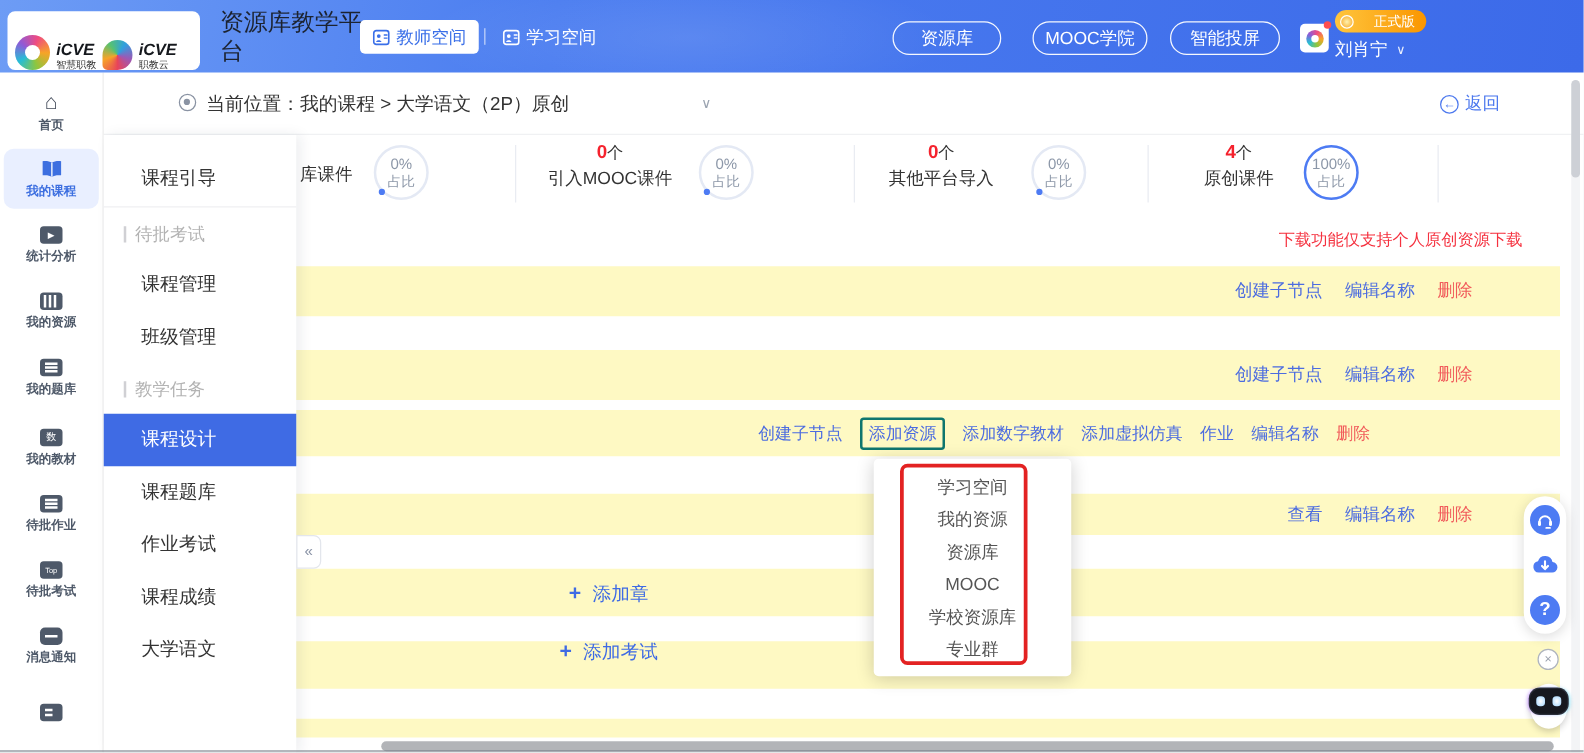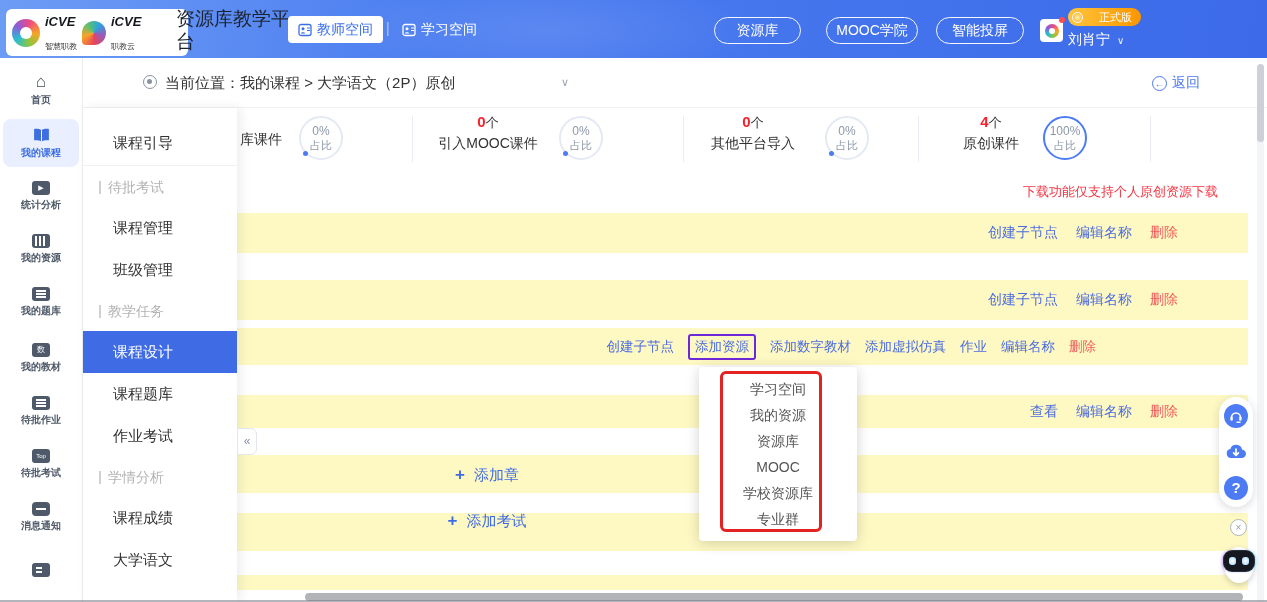--- a/index.html
+++ b/index.html
@@ -4,30 +4,30 @@
 <style>
   * { margin:0; padding:0; box-sizing:border-box; }
   body { font-family:"Liberation Sans", sans-serif; background:#dfe3e8; }
   .root { position:relative; width:1267px; height:602px; background:#fff; overflow:hidden; }
 
   
   .header { position:absolute; left:0; top:0; width:1267px; height:58px;
     background:linear-gradient(100deg,#6d9cf5 0%,#4b7df0 35%,#3c6ae9 100%); z-index:10; }
   .header::before { content:""; position:absolute; left:300px; top:-30px; width:500px; height:120px;
     background:radial-gradient(ellipse at center, rgba(255,255,255,.10), transparent 60%); }
-  .logo-card { position:absolute; left:6px; top:9px; width:182px; height:47px; background:#fff;
-    border-radius:6px; display:flex; align-items:center; gap:5px; padding:0 6px; }
+  .logo-card { position:absolute; left:6px; top:9px; width:154px; height:47px; background:#fff;
+    border-radius:6px; display:flex; align-items:flex-end; gap:5px; padding:0 6px; }
   .swirl { position:relative; width:28px; height:28px; border-radius:50%;
     background:conic-gradient(from 20deg,#ef4b81,#f7a427,#8dc63f,#27bdd6,#8e5bd8,#ef4b81); }
   .swirl::after { content:""; position:absolute; inset:8px; background:#fff; border-radius:50%; }
   .fan { width:24px; height:24px; border-radius:50% 50% 50% 4px;
     background:conic-gradient(from 180deg,#e8445a,#f7a427,#56c271,#2f9fe0,#9b59b6,#e8445a); }
   .logo-text { display:flex; flex-direction:column; line-height:1; }
   .logo-text .t { font-size:13px; font-weight:bold; color:#15181d; font-style:italic; }
-  .logo-text .s { font-size:8px; color:#333; margin-top:15px; }
+  .logo-text .s { font-size:8px; color:#333; margin-top:2px; }
   .app-title { position:absolute; left:176px; top:7px; width:116px; color:#1c2330;
     font-size:19px; line-height:23px; font-weight:500; }
   .hbtn { display:flex; align-items:center; gap:5px; font-size:14px; }
   .teacher-btn { position:absolute; left:288px; top:16px; height:27px; background:#fff;
     border-radius:4px; color:#3a6fe8; padding:0 10px; cursor:pointer; }
   .nav-divider { position:absolute; left:386px; top:20px; color:rgba(255,255,255,.55); font-size:14px; }
   .student-btn { position:absolute; left:402px; top:16px; height:27px; color:#fff; cursor:pointer; }
   .pill { position:absolute; top:17px; height:27px; border:1px solid rgba(255,255,255,.95);
     border-radius:14px; color:#fff; font-size:14px; display:flex; align-items:center;
     justify-content:center; cursor:pointer; }
@@ -112,21 +112,21 @@
   .r3 { top:328px; height:37px; }
   .r4 { top:395px; height:33px; }
   .r5 { top:455px; height:38px; }
   .r6 { top:513px; height:38px; }
   .r7 { top:575px; height:15px; }
   .links { position:absolute; top:0; bottom:0; display:flex; align-items:center; gap:18px; font-size:14px; }
   .r1 .links, .r2 .links, .r4 .links { right:70px; }
   .r3 .links { right:152px; gap:14px; font-size:13.5px; }
   .lk { color:#4c6ce0; cursor:pointer; white-space:nowrap; }
   .lk.red { color:#f15b5b; }
-  .boxed { border:2px solid #6d28d9; border-radius:3px; padding:2px 5px; }
+  .boxed { border:2px solid #0f766e; border-radius:3px; padding:2px 5px; }
   .add-link { position:absolute; left:237px; width:500px; text-align:center; color:#3f6be4;
     font-size:15px; cursor:pointer; }
   .add-link .plus { font-weight:bold; font-size:17px; margin-right:9px; }
   .al1 { top:465px; }
   .al2 { top:511px; }
 
   
   .menu { position:absolute; left:83px; top:108px; width:154px; height:494px; background:#fff;
     box-shadow:4px 0 10px rgba(30,40,70,.08); z-index:5; padding-top:14px; }
   .menu-item { height:42px; line-height:42px; padding-left:30px; font-size:15px; color:#333; cursor:pointer; }
@@ -373,21 +373,20 @@
   <div class="menu">
     <div class="menu-item">课程引导</div>
     <div class="menu-divider"></div>
     <div class="menu-section"><span class="msec-bar"></span><span>待批考试</span></div>
     <div class="menu-item">课程管理</div>
     <div class="menu-item">班级管理</div>
     <div class="menu-section"><span class="msec-bar"></span><span>教学任务</span></div>
     <div class="menu-item active">课程设计</div>
     <div class="menu-item">课程题库</div>
     <div class="menu-item">作业考试</div>
-    <div class="menu-section"><span class="msec-bar"></span><span>学情分析</span></div>
     <div class="menu-item">课程成绩</div>
     <div class="menu-item">大学语文</div>
   </div>
   <div class="collapse">«</div>
 
   <div class="dropdown">
     <div class="dd-item">学习空间</div>
     <div class="dd-item">我的资源</div>
     <div class="dd-item">资源库</div>
     <div class="dd-item">MOOC</div>

